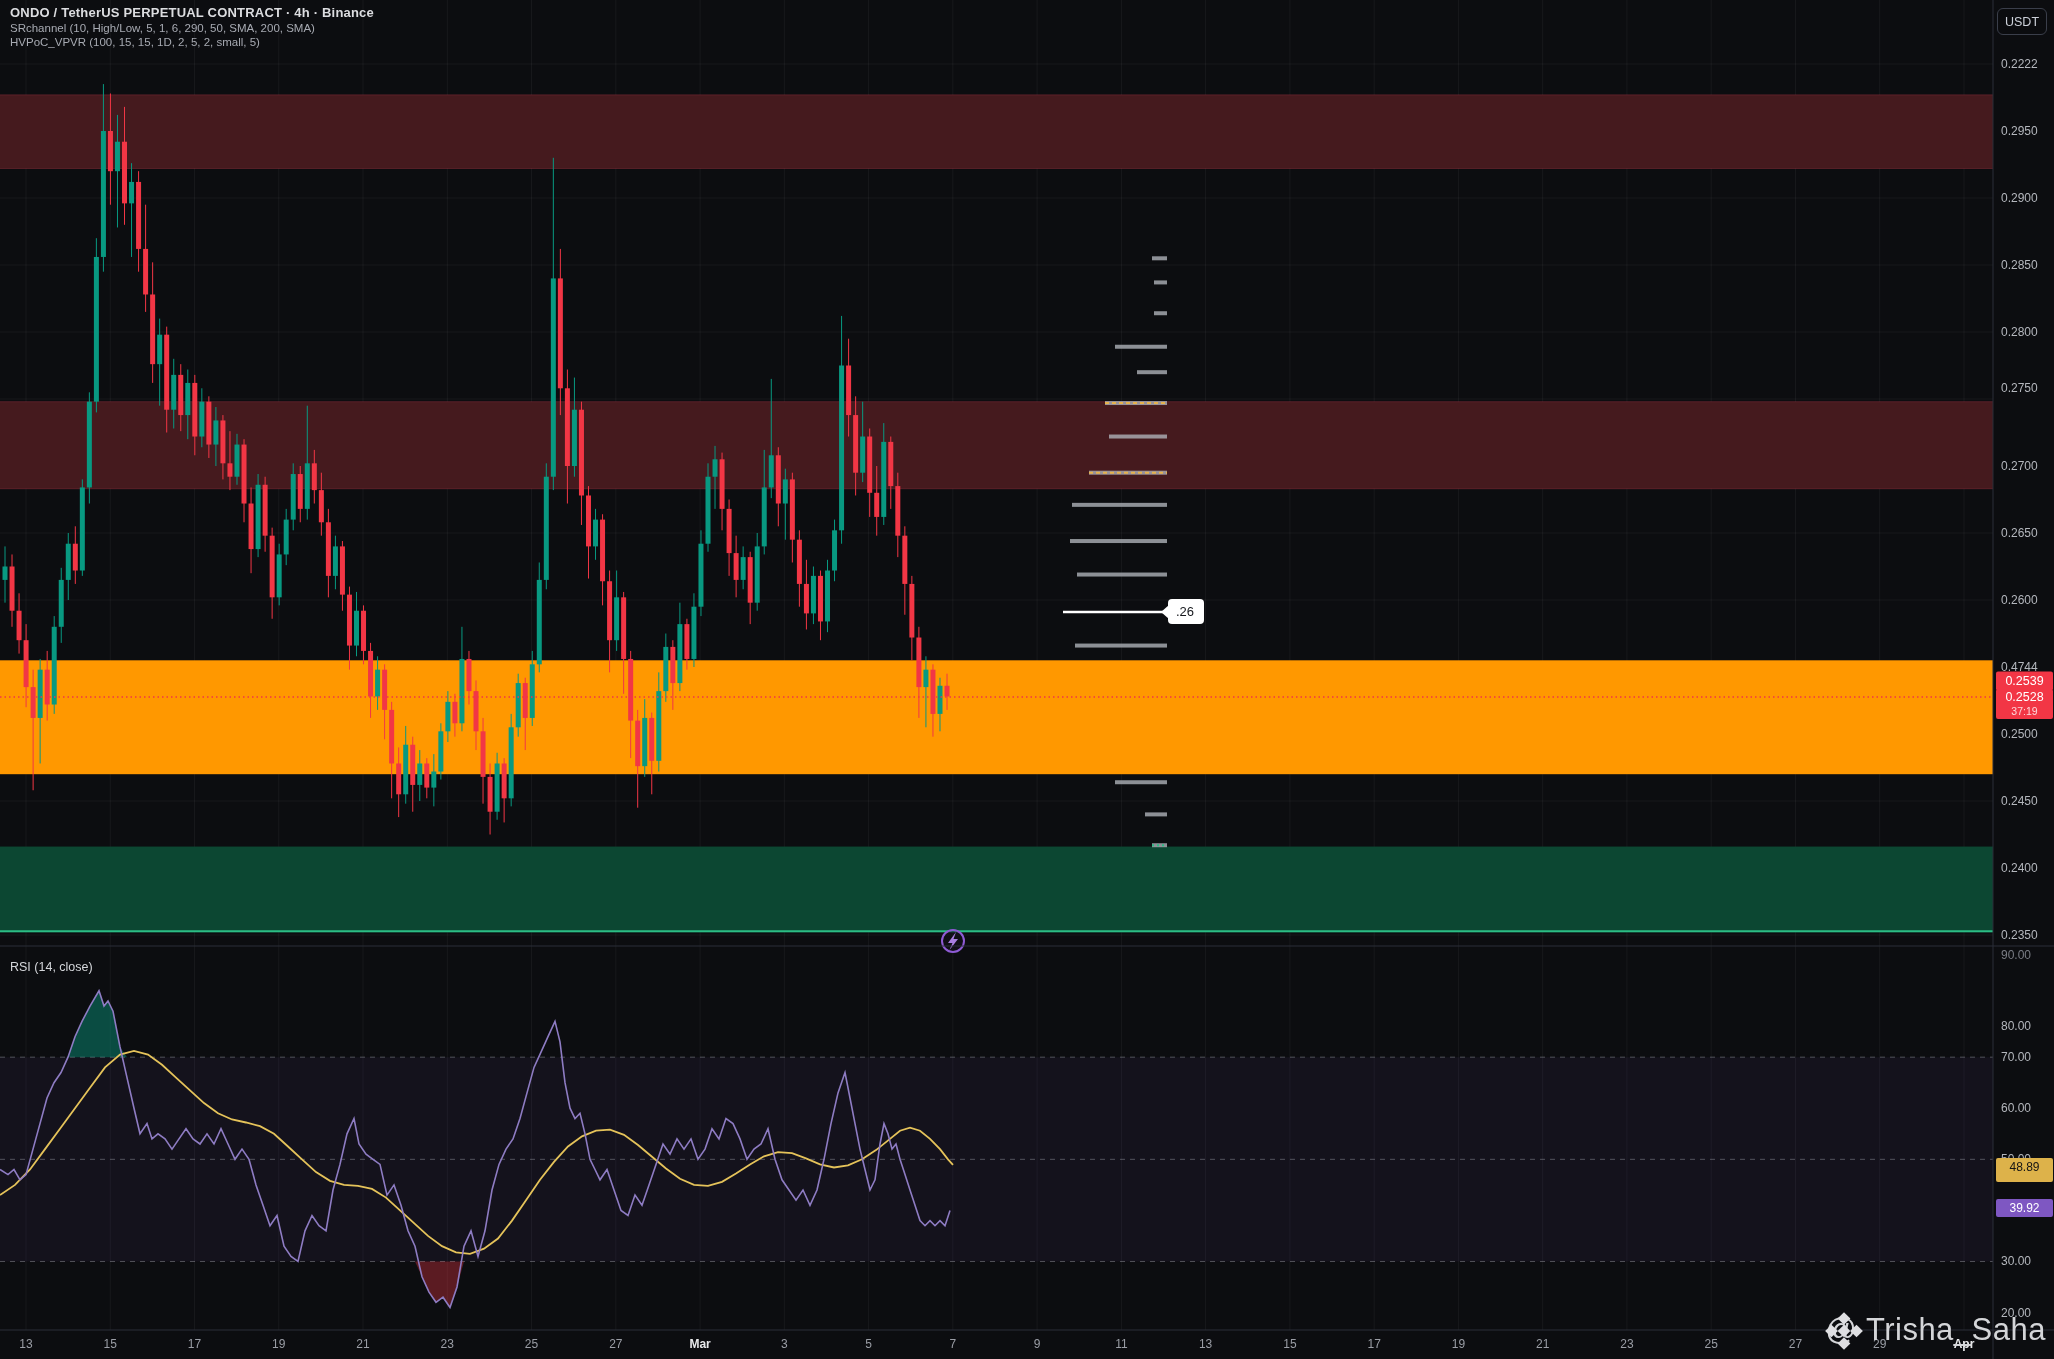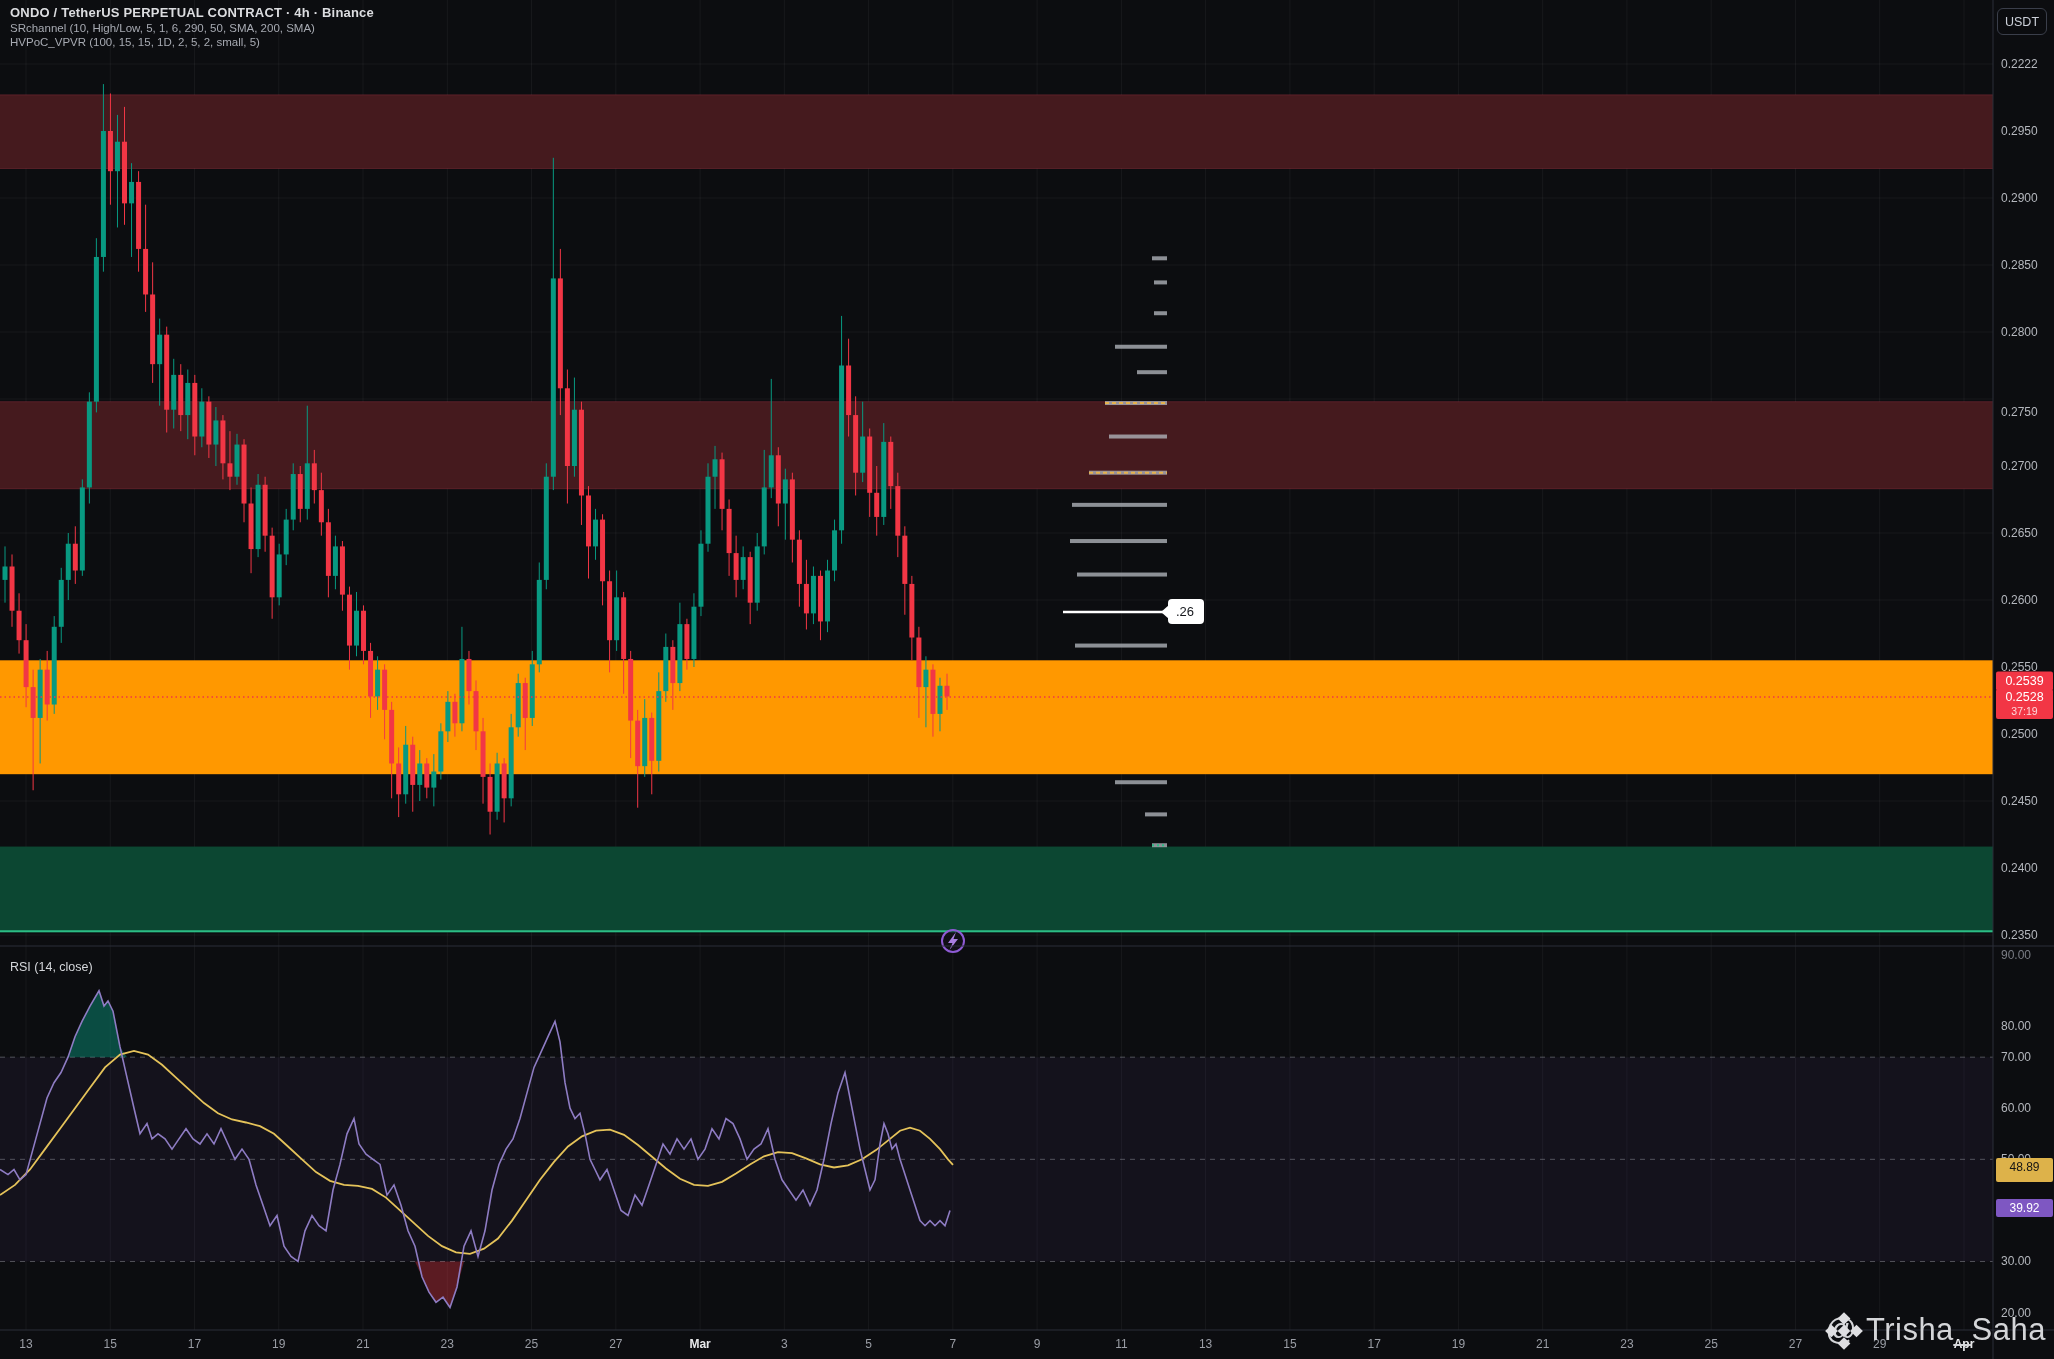--- a/index.html
+++ b/index.html
@@ -399,25 +399,25 @@
   </div>
 
   <div class="btn-usdt">USDT</div>
 
   <div id="price-axis">
       <div class="axis-label" style="top: 64px;">0.2222</div>
       <div class="axis-label" style="top: 131px;">0.2950</div>
       <div class="axis-label" style="top: 198px;">0.2900</div>
       <div class="axis-label" style="top: 265px;">0.2850</div>
       <div class="axis-label" style="top: 332px;">0.2800</div>
-      <div class="axis-label" style="top: 412px;">0.2750</div>
+      <div class="axis-label" style="top: 388px;">0.2750</div>
       <div class="axis-label" style="top: 466px;">0.2700</div>
       <div class="axis-label" style="top: 533px;">0.2650</div>
       <div class="axis-label" style="top: 600px;">0.2600</div>
-      <div class="axis-label" style="top: 667px;">0.2550</div>
+      <div class="axis-label" style="top: 667px;">0.4744</div>
       <div class="axis-label" style="top: 734px;">0.2500</div>
       <div class="axis-label" style="top: 801px;">0.2450</div>
       <div class="axis-label" style="top: 868px;">0.2400</div>
       <div class="axis-label" style="top: 935px;">0.2350</div>
     </div>
   <div id="rsi-axis">
       <div class="axis-label dim" style="top: 955px;">90.00</div>
       <div class="axis-label" style="top: 1006.08px; margin-top: 20px;">80.00</div>
       <div class="axis-label" style="top: 1057.16px;">70.00</div>
       <div class="axis-label" style="top: 1108.24px;">60.00</div>

